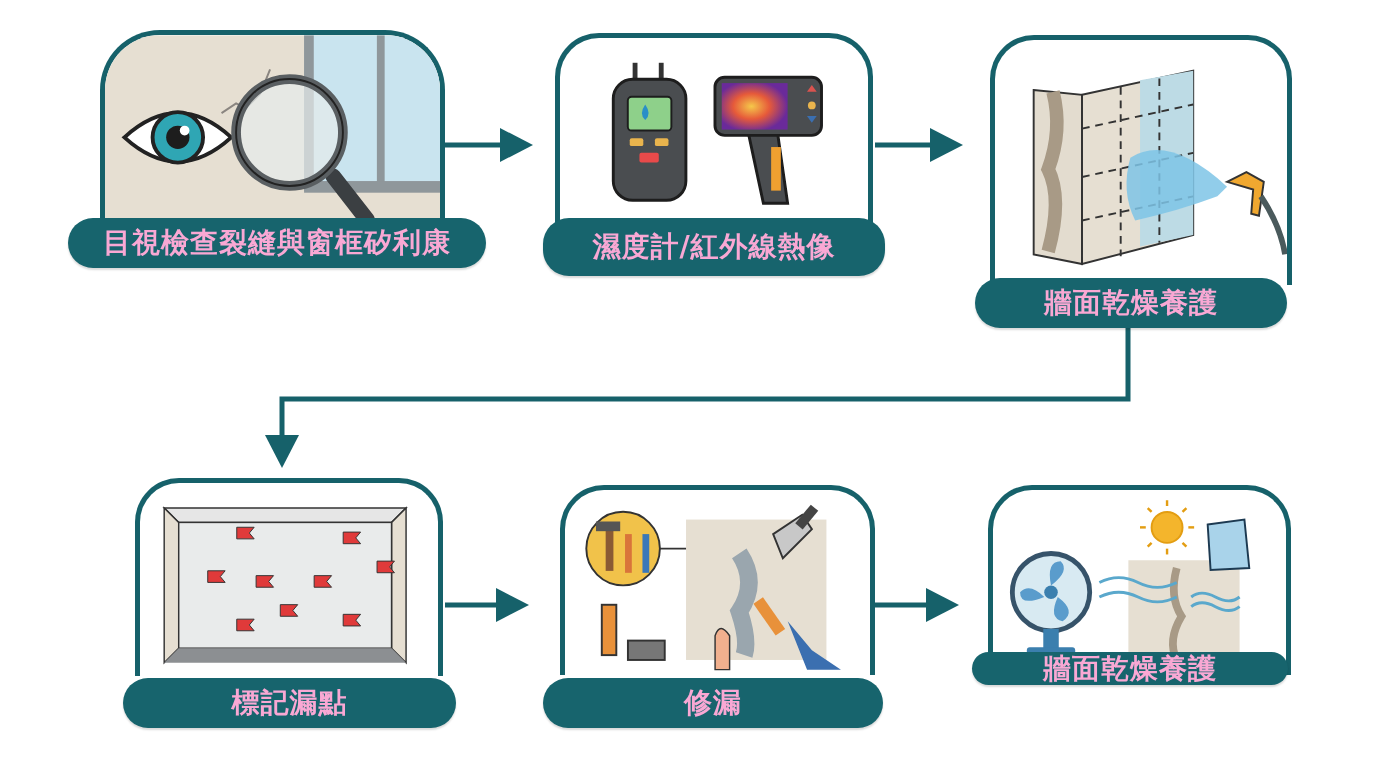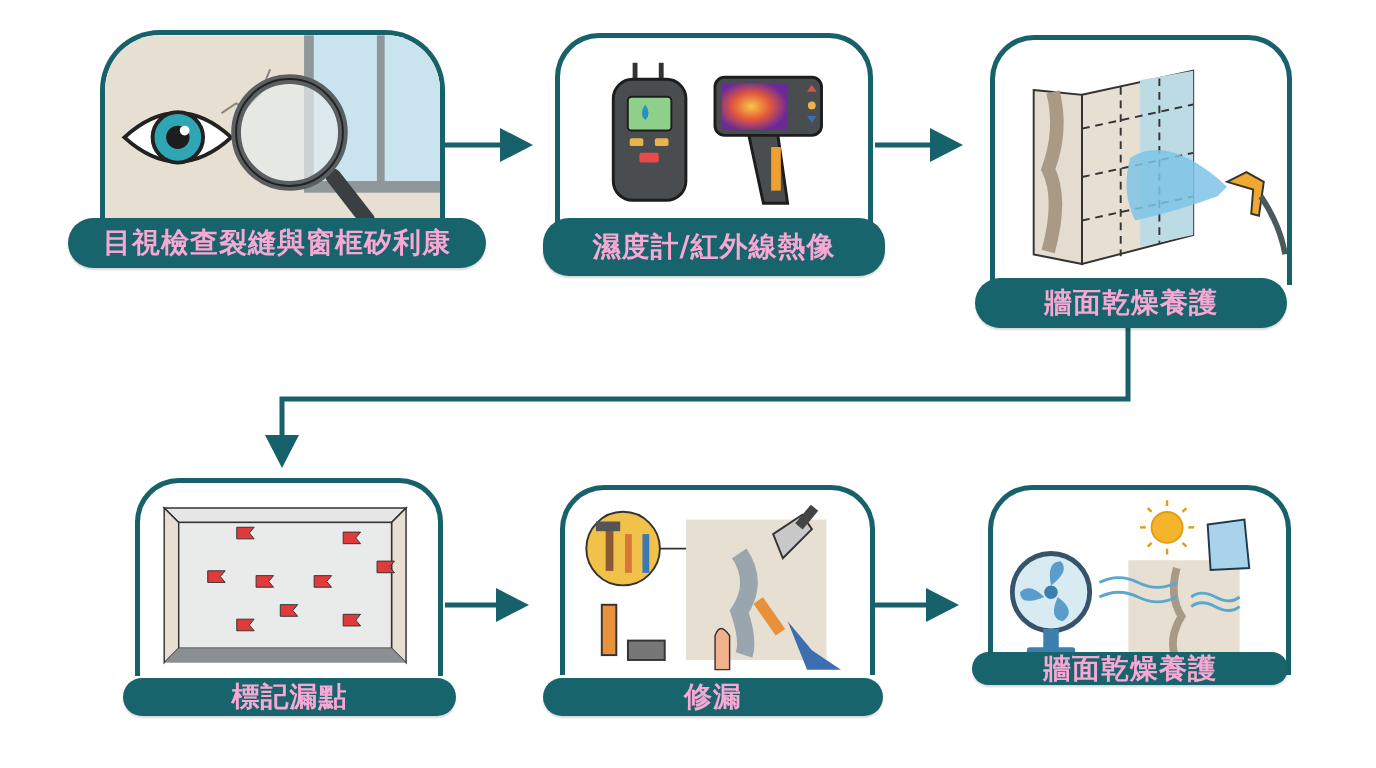--- a/index.html
+++ b/index.html
@@ -111,42 +111,42 @@
       <path d="M70 90 h18 l-5 6 l5 6 h-18z"></path>
         <path d="M120 95 h18 l-5 6 l5 6 h-18z"></path>
       <path d="M180 95 h18 l-5 6 l5 6 h-18z"></path>
         <path d="M245 80 h18 l-5 6 l5 6 h-18z"></path>
       <path d="M100 140 h18 l-5 6 l5 6 h-18z"></path>
         <path d="M145 125 h18 l-5 6 l5 6 h-18z"></path>
       <path d="M210 135 h18 l-5 6 l5 6 h-18z"></path>
     </g>
   </svg>
 </div>
-<div class="label" style="left:123px;top:678px;width:333px;height:38px;">標記漏點</div>
+<div class="label" style="left:123px;top:678px;width:333px;height:50px;">標記漏點</div>
 
 <div class="card" style="left:560px;top:485px;width:315px;height:190px;">
   <svg class="illus" viewBox="0 0 315 190">
     <circle cx="60" cy="60" r="38" fill="#f1c24a" stroke="#333" stroke-width="2"></circle>
     <rect x="42" y="38" width="8" height="45" fill="#8a5a34"></rect>
       <rect x="32" y="32" width="25" height="10" fill="#555"></rect>
     <rect x="62" y="45" width="7" height="40" fill="#d9743a"></rect>
       <rect x="80" y="45" width="7" height="40" fill="#3b78b8"></rect>
     <line x1="98" y1="60" x2="150" y2="60" stroke="#333" stroke-width="2"></line>
     <rect x="125" y="30" width="145" height="145" fill="#e6dfd2"></rect>
     <path d="M180 65 q20 30 0 60 q10 30 5 45" stroke="#9aa6ae" stroke-width="18" fill="none"></path>
     <polygon points="215,45 245,25 255,40 225,70" fill="#c8c8c8" stroke="#333" stroke-width="2"></polygon>
     <rect x="245" y="15" width="10" height="25" transform="rotate(40 250 27)" fill="#444"></rect>
     <rect x="38" y="118" width="15" height="52" fill="#e8913a" stroke="#333" stroke-width="2"></rect>
     <rect x="65" y="155" width="38" height="20" fill="#777" stroke="#333" stroke-width="2"></rect>
     <path d="M155 185 v-35 q5 -15 15 0 v35z" fill="#f1b08e" stroke="#333" stroke-width="1.5"></path>
     <path d="M230 135 l25 30 l30 20 l-35 0z" fill="#3b6fb0"></path>
     <rect x="205" y="110" width="12" height="40" transform="rotate(-35 211 130)" fill="#e8913a"></rect>
   </svg>
 </div>
-<div class="label" style="left:543px;top:678px;width:340px;height:38px;">修漏</div>
+<div class="label" style="left:543px;top:678px;width:340px;height:50px;">修漏</div>
 
 <div class="card" style="left:988px;top:485px;width:303px;height:190px;">
   <svg class="illus" viewBox="0 0 303 190">
     <rect x="140" y="72" width="115" height="105" fill="#e6dfd2"></rect>
     <path d="M190 80 q-8 30 5 50 q-15 25 -5 45" stroke="#a89a86" stroke-width="8" fill="none"></path>
     <circle cx="180" cy="38" r="16" fill="#f4b52c" stroke="#e39d12" stroke-width="2"></circle>
     <g stroke="#e39d12" stroke-width="2.5">
         <line x1="180" y1="10" x2="180" y2="16"></line>
         <line x1="180" y1="60" x2="180" y2="66"></line>
         <line x1="152" y1="38" x2="158" y2="38"></line>

